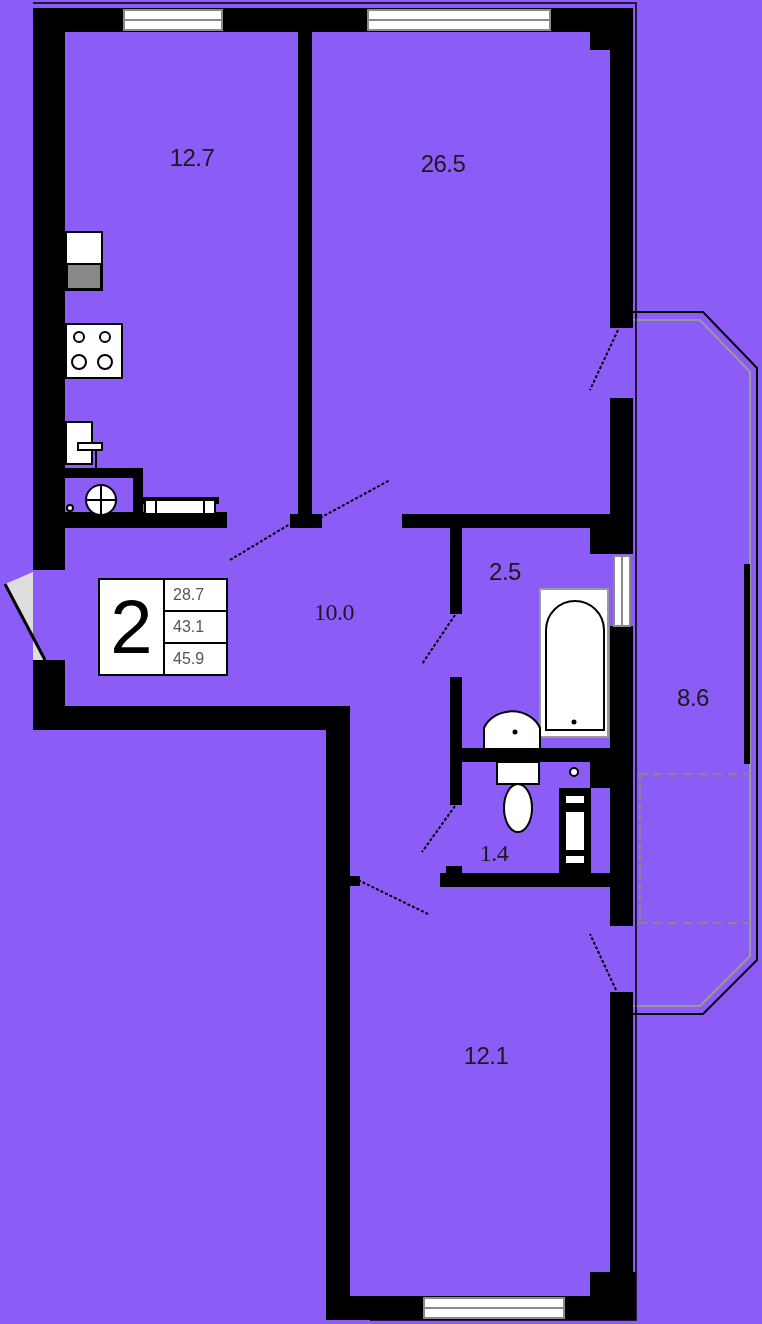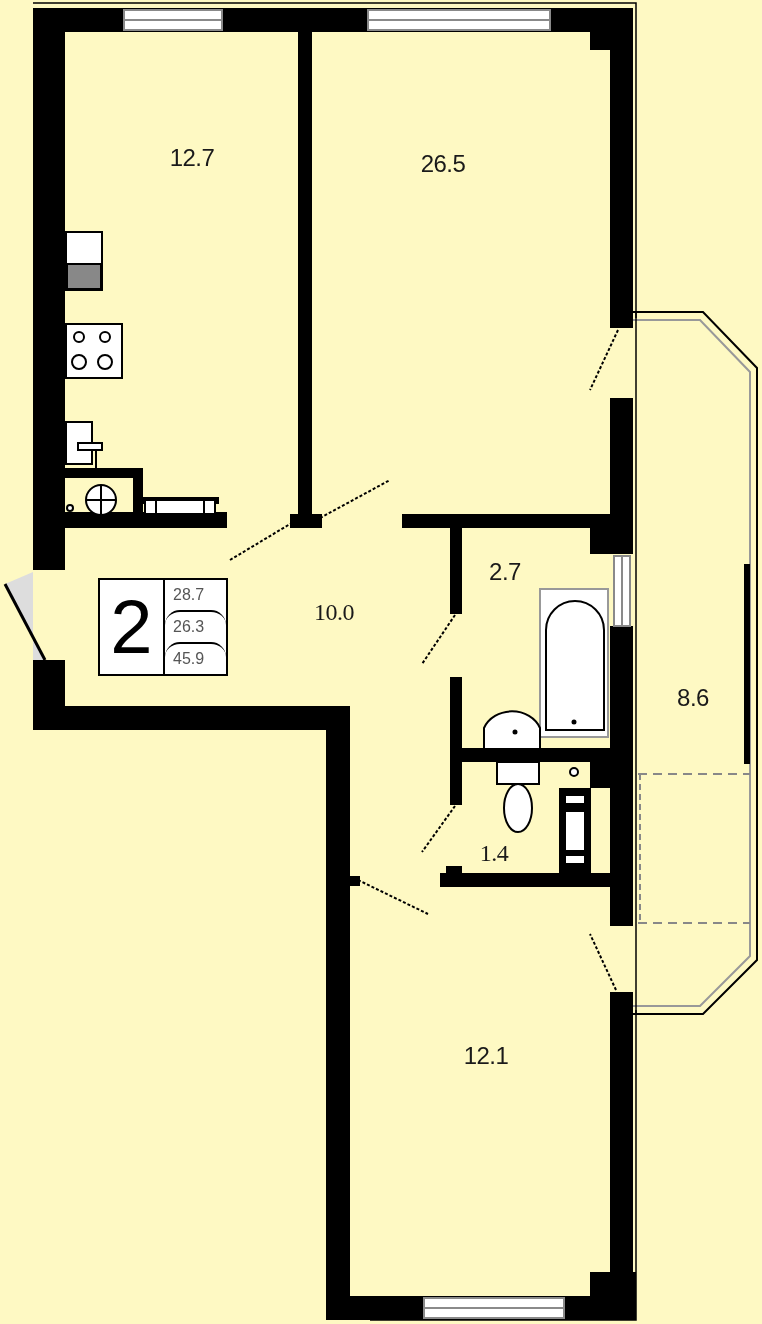--- a/index.html
+++ b/index.html
@@ -1,16 +1,16 @@
 <!DOCTYPE html>
 <html><head>
 <meta charset="utf-8">
 <style>
   html, body { margin: 0; padding: 0; background: #ffffff; }
-  #plan { position: relative; width: 762px; height: 1324px; overflow: hidden; background: #fef9c3; }
+  #plan { position: relative; width: 762px; height: 1324px; overflow: hidden; background: #8b5cf6; }
   svg { position: absolute; left: 0; top: 0; }
   .room-label {
     position: absolute;
     font-family: "Liberation Sans", sans-serif;
     font-size: 24px;
     color: #1a1a1a;
     transform: translate(-50%, -50%);
     white-space: nowrap;
     letter-spacing: -0.5px;
   }
@@ -19,21 +19,21 @@
     border: 2px solid #000; box-sizing: border-box; display: flex; background: #fff;
   }
   .legend-rooms {
     width: 63px; border-right: 2px solid #000;
     font-family: "Liberation Sans", sans-serif; font-size: 76px; line-height: 94px;
     text-align: center; color: #000;
   }
   .legend-areas { flex: 1; display: flex; flex-direction: column; }
   .legend-cell {
     flex: 1; font-family: "Liberation Sans", sans-serif; font-size: 16px;
-    color: #555; display: flex; align-items: center; padding-left: 8px; border-radius: 15px;
+    color: #555; display: flex; align-items: center; padding-left: 8px;
   }
   .legend-cell + .legend-cell { border-top: 2px solid #000; }
 </style>
 </head>
 <body>
 
 <div id="plan">
   <svg width="762" height="1324" viewBox="0 0 762 1324">
 
     <g fill="none" stroke="#000" stroke-width="1.5">
@@ -162,26 +162,26 @@
       <rect x="566" y="796" width="18" height="7" fill="#fff" stroke="none"></rect>
       <rect x="566" y="812" width="18" height="38" fill="#fff" stroke="none"></rect>
       <rect x="566" y="856" width="18" height="7" fill="#fff" stroke="none"></rect>
       <circle cx="574" cy="772" r="4"></circle>
     </g>
   </svg>
 
   <div class="room-label" style="left:192px; top:158px;">12.7</div>
   <div class="room-label" style="left:443px; top:164px;">26.5</div>
   <div class="room-label" style="left:334px; top:612px;font-family:Liberation Serif, serif;">10.0</div>
-  <div class="room-label" style="left:505px; top:572px;">2.7</div>
+  <div class="room-label" style="left:505px; top:572px;">2.5</div>
   <div class="room-label" style="left:494px; top:853px;font-family:Liberation Serif, serif;">1.4</div>
   <div class="room-label" style="left:486px; top:1056px;">12.1</div>
   <div class="room-label" style="left:693px; top:698px;">8.6</div>
 
   <div class="legend">
     <div class="legend-rooms">2</div>
     <div class="legend-areas">
       <div class="legend-cell">28.7</div>
-      <div class="legend-cell">26.3</div>
+      <div class="legend-cell">43.1</div>
       <div class="legend-cell">45.9</div>
     </div>
   </div>
 </div>
 
 </body></html>

